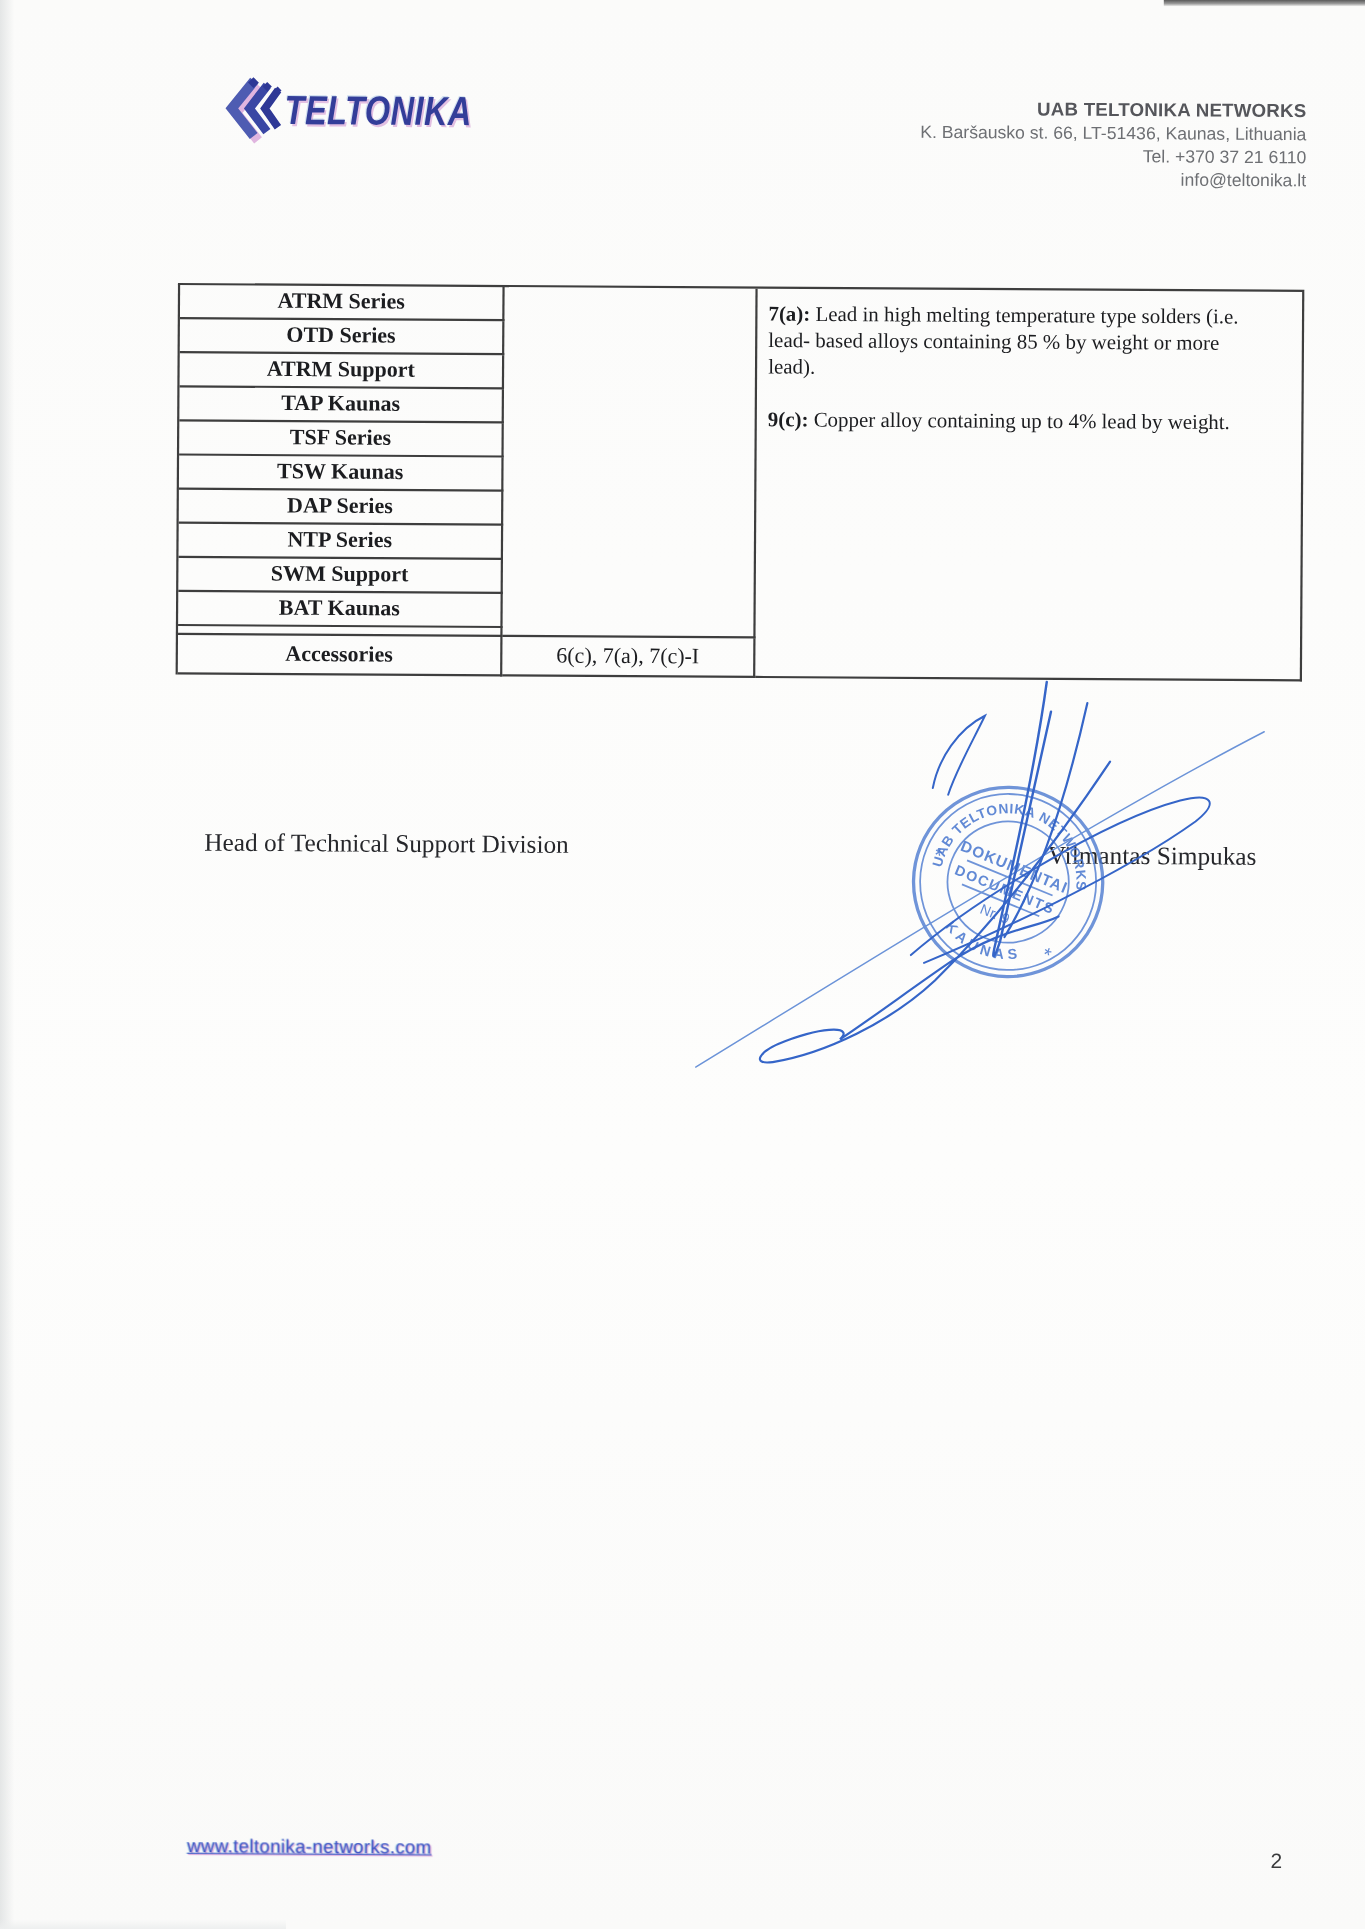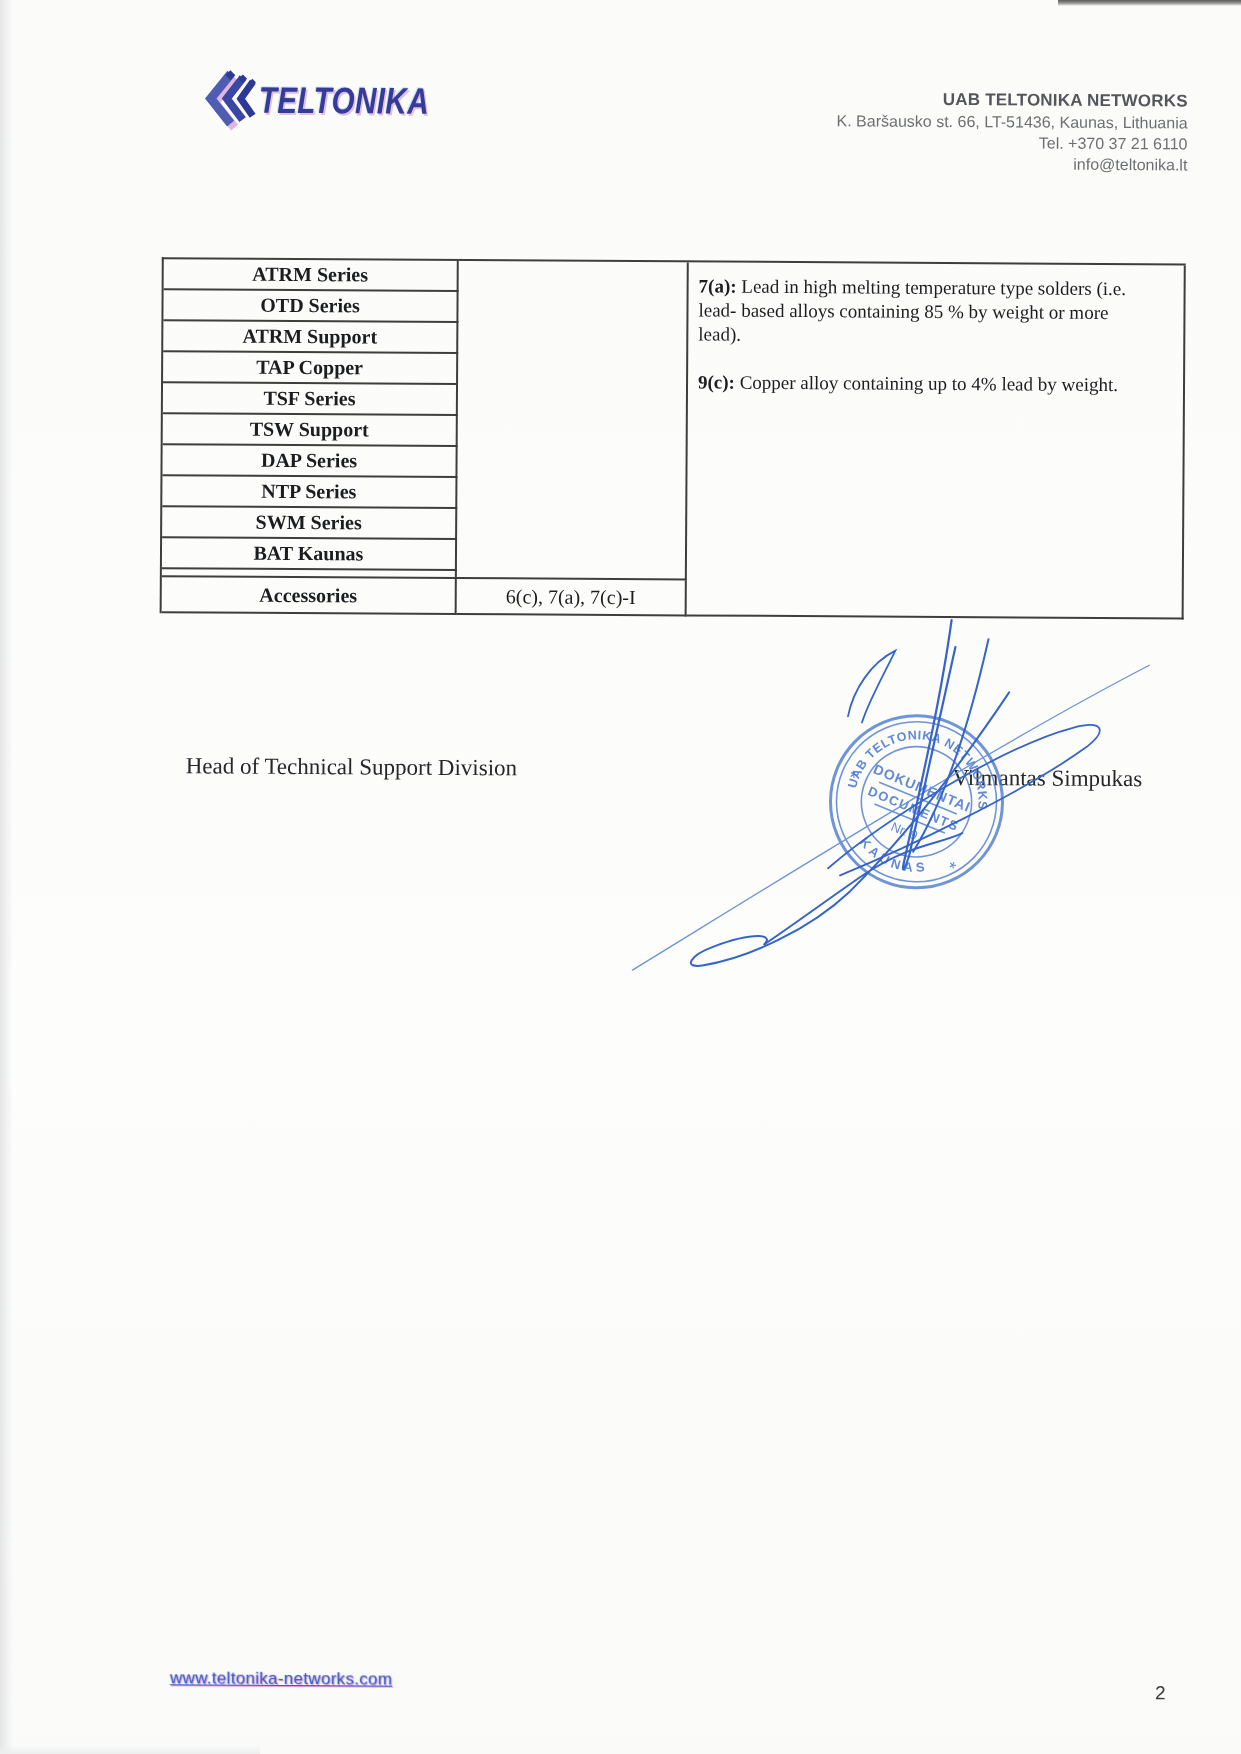--- a/index.html
+++ b/index.html
@@ -113,36 +113,36 @@
       <div class="tcell series-cell">
         <span>ATRM Series</span>
       </div>
         <div class="tcell series-cell">
         <span>OTD Series</span>
       </div>
         <div class="tcell series-cell">
         <span>ATRM Support</span>
       </div>
         <div class="tcell series-cell">
-        <span>TAP Copper</span>
+        <span>TAP Kaunas</span>
       </div>
         <div class="tcell series-cell">
         <span>TSF Series</span>
       </div>
         <div class="tcell series-cell">
-        <span>TSW Support</span>
+        <span>TSW Kaunas</span>
       </div>
         <div class="tcell series-cell">
         <span>DAP Series</span>
       </div>
         <div class="tcell series-cell">
         <span>NTP Series</span>
       </div>
         <div class="tcell series-cell">
-        <span>SWM Series</span>
+        <span>SWM Support</span>
       </div>
         <div class="tcell series-cell">
         <span>BAT Kaunas</span>
       </div>
       <div class="tcell gap-cell"></div>
       <div class="tcell acc-label">
         <span>Accessories</span>
       </div>
       <div class="tcell acc-val">
         <span>6(c), 7(a), 7(c)-I</span>

